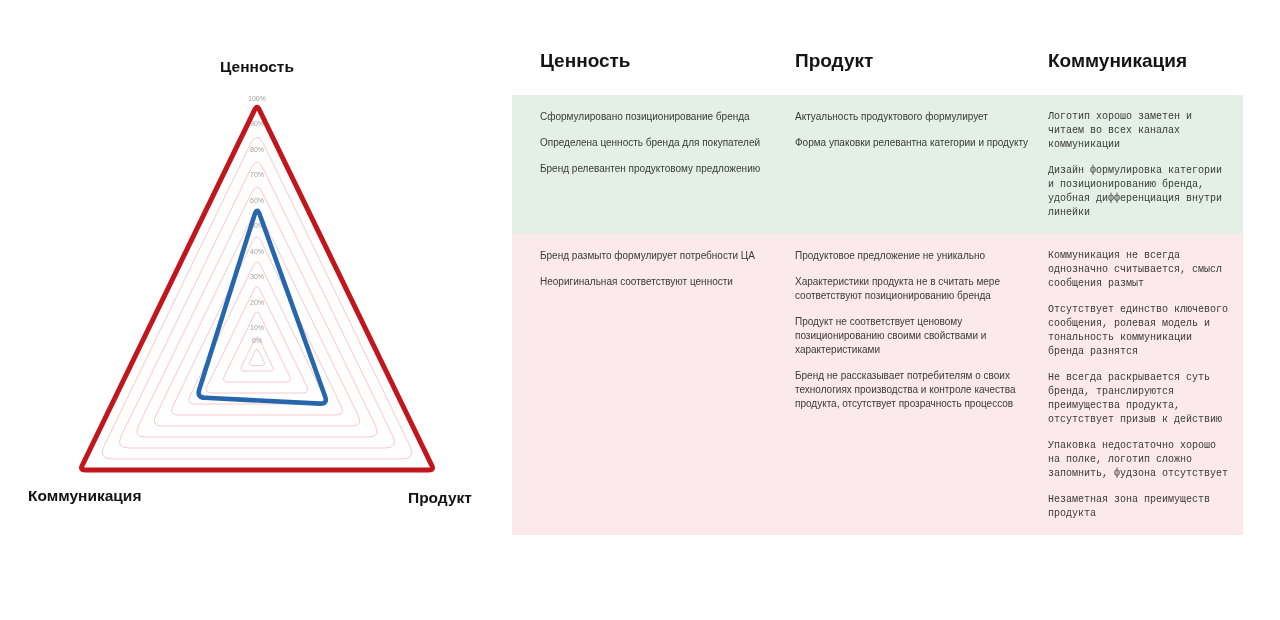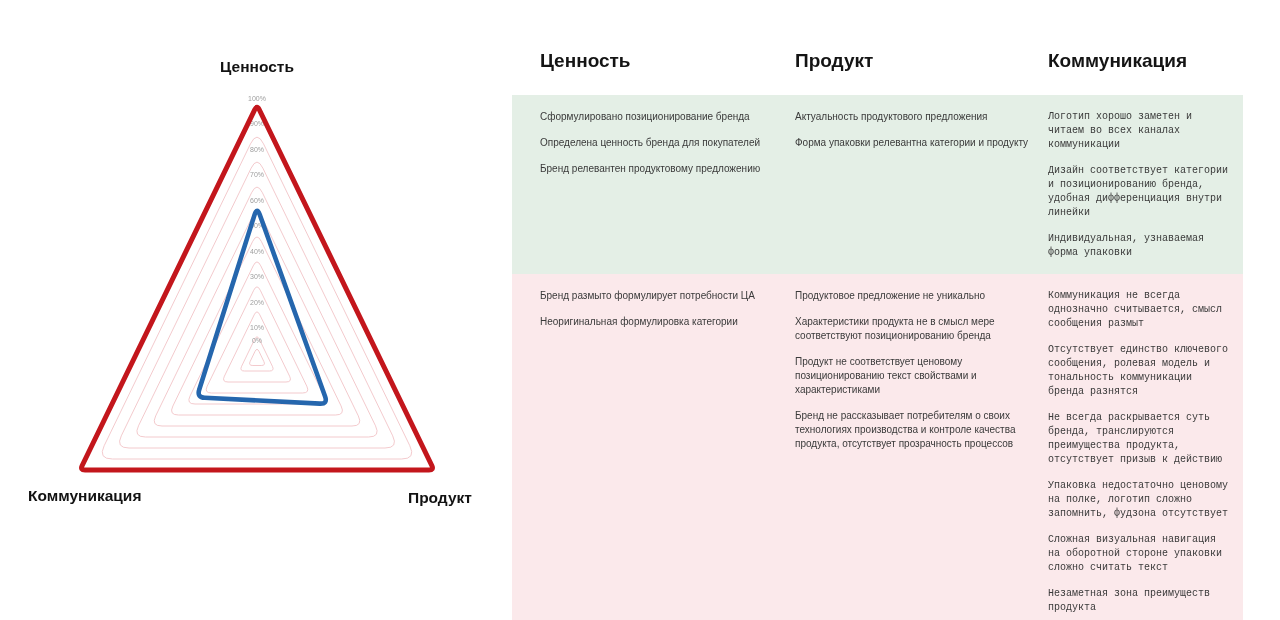--- a/index.html
+++ b/index.html
@@ -86,44 +86,42 @@
     <div class="col-hdr">Коммуникация</div>
   </div>
 
   <div class="band green">
     <div class="cell c1">
         <p class="txt-item">Сформулировано позиционирование бренда</p>
         <p class="txt-item">Определена ценность бренда для покупателей</p>
         <p class="txt-item">Бренд релевантен продуктовому предложению</p>
       </div>
     <div class="cell c2">
-        <p class="txt-item">Актуальность продуктового предложения</p>
+        <p class="txt-item">Актуальность продуктового формулирует</p>
         <p class="txt-item">Форма упаковки релевантна категории и продукту</p>
       </div>
     <div class="cell c3">
         <p class="txt-item">Логотип хорошо заметен и читаем во всех каналах коммуникации</p>
-        <p class="txt-item">Дизайн соответствует категории и позиционированию бренда, удобная дифференциация внутри линейки</p>
-        <p class="txt-item">Индивидуальная, узнаваемая форма упаковки</p>
+        <p class="txt-item">Дизайн формулировка категории и позиционированию бренда, удобная дифференциация внутри линейки</p>
       </div>
   </div>
 
   <div class="band pink">
     <div class="cell c1">
         <p class="txt-item">Бренд размыто формулирует потребности ЦА</p>
-        <p class="txt-item">Неоригинальная формулировка категории</p>
+        <p class="txt-item">Неоригинальная соответствуют ценности</p>
       </div>
     <div class="cell c2">
         <p class="txt-item">Продуктовое предложение не уникально</p>
-        <p class="txt-item">Характеристики продукта не в смысл мере соответствуют позиционированию бренда</p>
-        <p class="txt-item">Продукт не соответствует ценовому позиционированию текст свойствами и характеристиками</p>
+        <p class="txt-item">Характеристики продукта не в считать мере соответствуют позиционированию бренда</p>
+        <p class="txt-item">Продукт не соответствует ценовому позиционированию своими свойствами и характеристиками</p>
         <p class="txt-item">Бренд не рассказывает потребителям о своих технологиях производства и контроле качества продукта, отсутствует прозрачность процессов</p>
       </div>
     <div class="cell c3">
         <p class="txt-item">Коммуникация не всегда однозначно считывается, смысл сообщения размыт</p>
         <p class="txt-item">Отсутствует единство ключевого сообщения, ролевая  модель и тональность коммуникации бренда разнятся</p>
         <p class="txt-item">Не всегда раскрывается суть бренда, транслируются  преимущества продукта, отсутствует призыв к действию</p>
-        <p class="txt-item">Упаковка недостаточно ценовому на полке, логотип  сложно запомнить, фудзона отсутствует</p>
-        <p class="txt-item">Сложная визуальная навигация на оборотной стороне упаковки сложно считать текст</p>
+        <p class="txt-item">Упаковка недостаточно хорошо на полке, логотип  сложно запомнить, фудзона отсутствует</p>
         <p class="txt-item">Незаметная зона преимуществ продукта</p>
       </div>
   </div>
 
 </div>
 
 </body></html>

